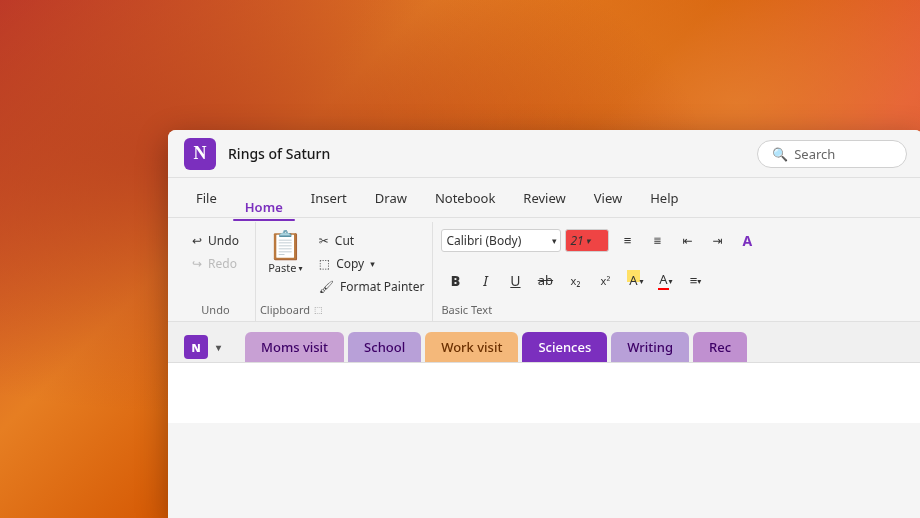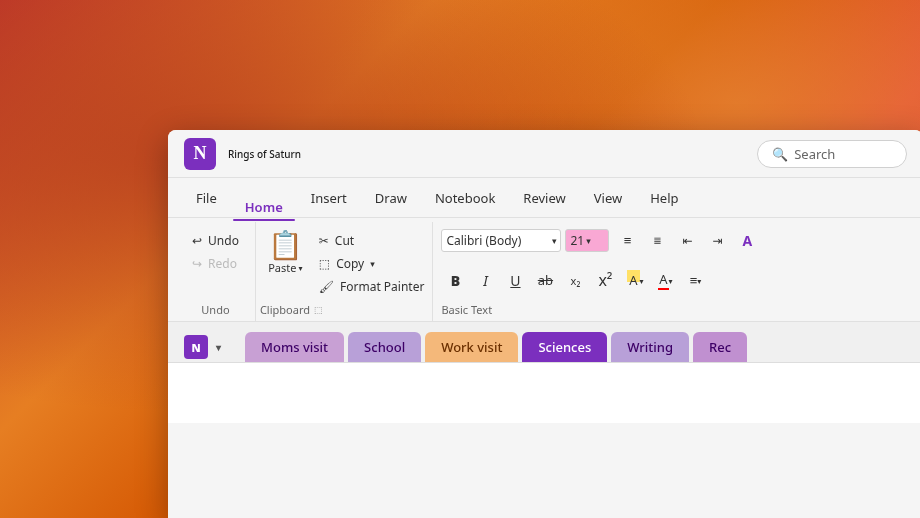--- a/index.html
+++ b/index.html
@@ -62,21 +62,21 @@
       margin-right: 12px;
       flex-shrink: 0;
     }
     .app-icon span {
       color: white;
       font-weight: 900;
       font-size: 18px;
       font-family: serif;
     }
     .title-text {
-      font-size: 10px;
+      font-size: 14px;
       color: #1a1a1a;
       font-weight: 500;
     }
     .search-box {
       margin-left: auto;
       display: flex;
       align-items: center;
       background: #fff;
       border: 1px solid #d0d0d0;
       border-radius: 20px;
@@ -245,31 +245,32 @@
       padding: 2px 4px;
       font-size: 12px;
       color: #333;
       display: flex;
       align-items: center;
       gap: 4px;
       cursor: pointer;
       min-width: 120px;
     }
     .font-size-select {
-      background: #f9a8d4;
+      background: #ef4444;
       border: 1px solid #d0d0d0;
       border-radius: 3px;
       padding: 2px 4px;
       font-size: 12px;
       color: #333;
       display: flex;
       align-items: center;
       gap: 2px;
       cursor: pointer;
       min-width: 44px;
+      font-style: italic;
     }
     .list-btns {
       display: flex;
       gap: 2px;
     }
     .ribbon-btn {
       width: 28px;
       height: 28px;
       display: flex;
       align-items: center;
@@ -456,21 +457,21 @@
         <div class="ribbon-btn italic-btn">
           <span>I</span>
         </div>
         <div class="ribbon-btn underline-btn">
           <span>U</span>
         </div>
         <div class="ribbon-btn" style="text-decoration:line-through;">
           <span>ab</span>
         </div>
         <div class="ribbon-btn" style="font-size:11px;">x₂</div>
-        <div class="ribbon-btn" style="font-size:16px;">x²</div>
+        <div class="ribbon-btn" style="font-size:11px;">x²</div>
         <div class="ribbon-btn" style="position:relative;">
           <span style="background:linear-gradient(to bottom, #ffe066 60%, transparent 60%);padding:1px 2px;">A</span>
           <span style="font-size:8px;">▾</span>
         </div>
         <div class="ribbon-btn" style="position:relative;">
           <span style="border-bottom:2px solid red;padding:0 1px;">A</span>
           <span style="font-size:8px;">▾</span>
         </div>
         <div class="ribbon-btn">≡<span style="font-size:8px;">▾</span></div>
       </div>

